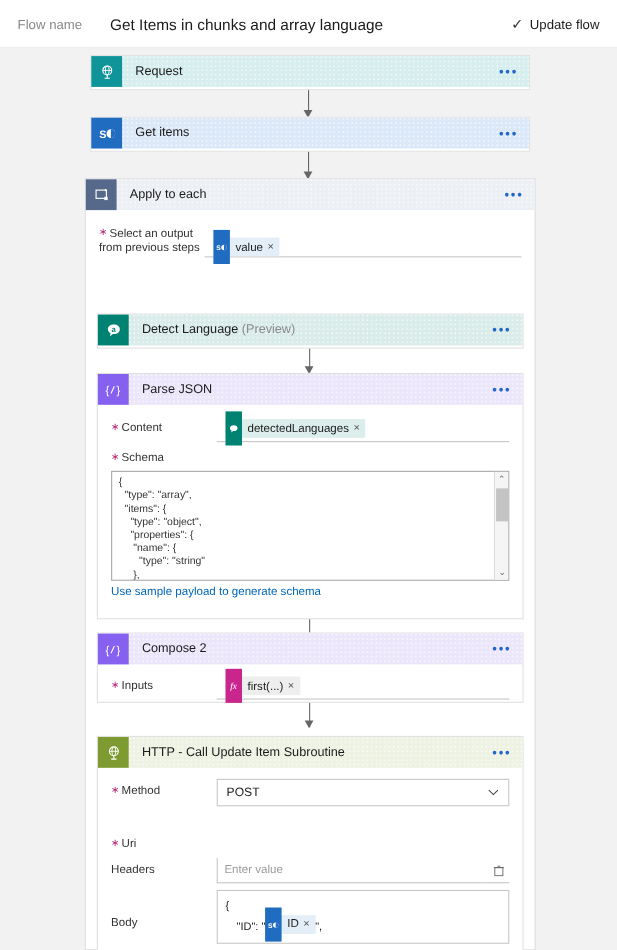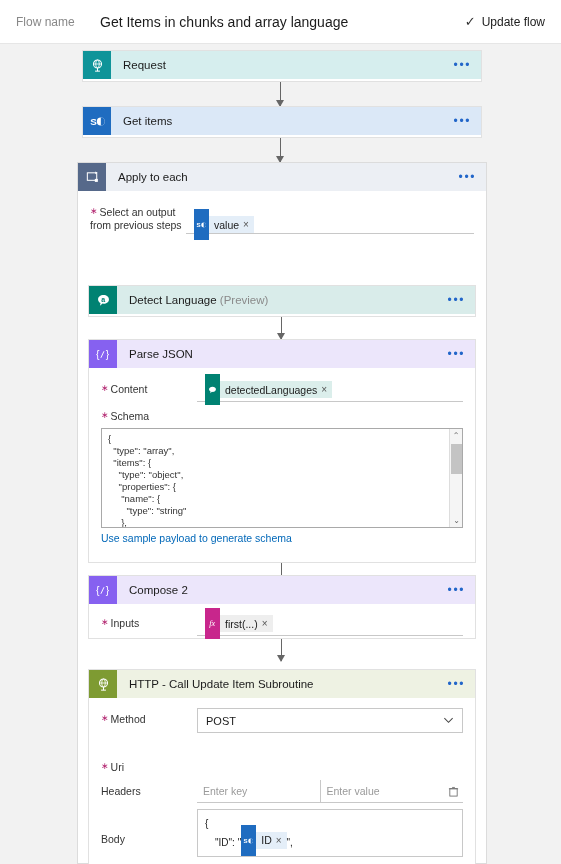--- a/index.html
+++ b/index.html
@@ -315,21 +315,20 @@
         </div>
       </div>
 
       <div class="row" style="padding-top:6px;">
         <div class="lbl req" style="padding-top:22px;">Uri</div>
       </div>
 
       <div class="row" style="padding-top:6px;">
         <div class="lbl">Headers</div>
         <div class="field kv">
-          <div class="cell" style="flex:1;">Enter key</div>
           <div class="cell" style="flex:1; border-left:1px solid #c8c8c8;">Enter value</div>
           <div class="cell trash" style="flex:0 0 20px; padding-left:0;">
             <svg width="11" height="11" viewBox="0 0 12 12">
               <rect x="2" y="3" width="8" height="8" fill="none" stroke="#666" stroke-width=".9"></rect>
               <line x1="1" y1="3" x2="11" y2="3" stroke="#666" stroke-width=".9"></line>
               <line x1="4.5" y1="1.6" x2="7.5" y2="1.6" stroke="#666" stroke-width=".9"></line>
             </svg>
           </div>
         </div>
       </div>

